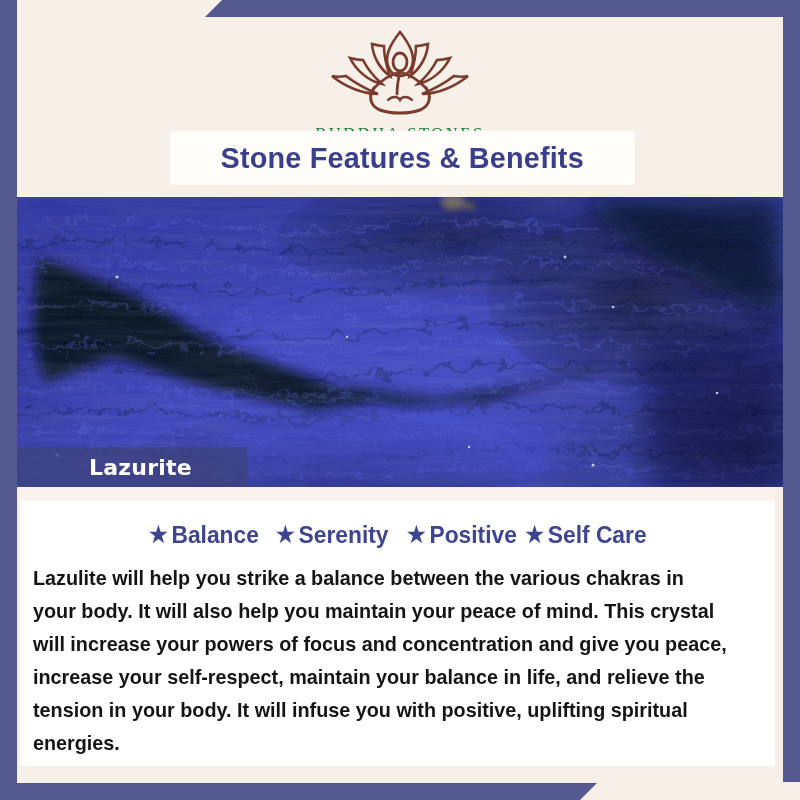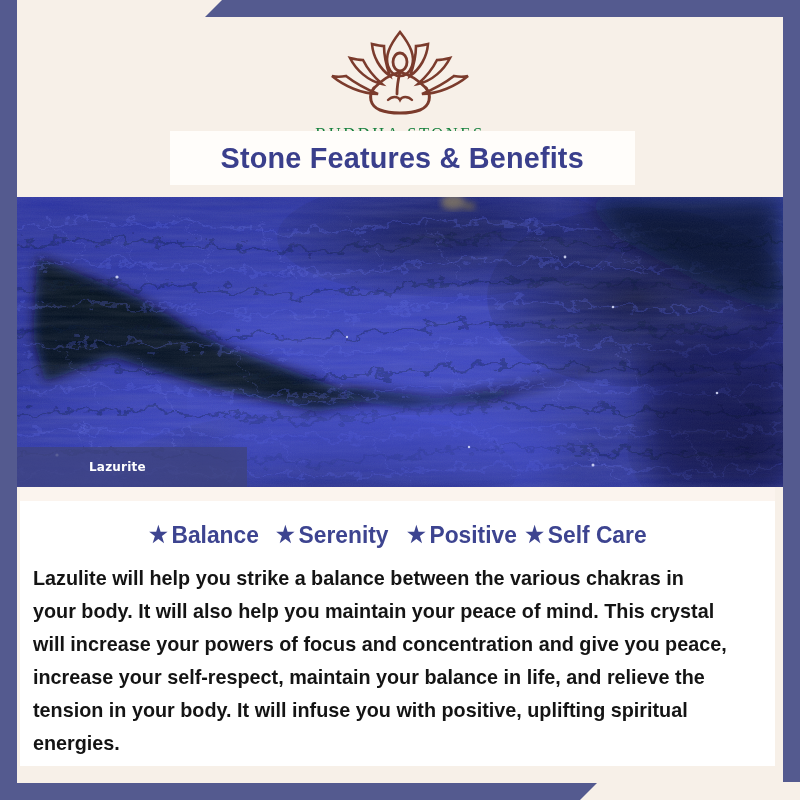--- a/index.html
+++ b/index.html
@@ -118,21 +118,21 @@
     width: 230px; height: 40px;
     background: rgba(62, 68, 128, 0.80);
     z-index: 5;
     display: flex;
     align-items: center;
   }
   .stone-chip-label {
     color: #ffffff;
     font-family: "DejaVu Sans", sans-serif;
     font-weight: 700;
-    font-size: 12px;
+    font-size: 22px;
     letter-spacing: 0.2px;
     margin-left: 72px;
   }
 
   
   .content-panel {
     position: absolute;
     left: 20px; top: 487px;
     width: 755px; height: 279px;
     background: #ffffff;

